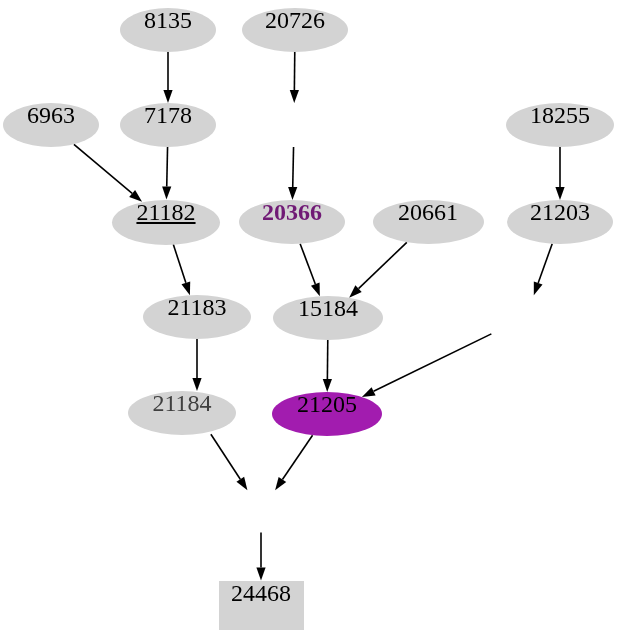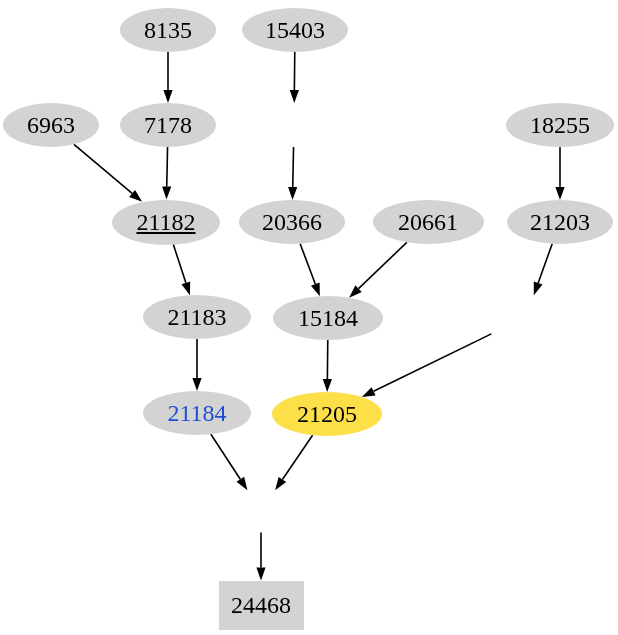--- a/index.html
+++ b/index.html
@@ -21,21 +21,20 @@
     position: absolute;
     left: 0;
     top: 0;
     width: 618px;
     height: 635px;
     pointer-events: none;
   }
   .node {
     position: absolute;
     display: flex;
-    align-items: center;
     justify-content: center;
     color: #000000;
     font-size: 24px;
     line-height: 1;
     box-sizing: border-box;
     white-space: nowrap;
   }
   .node.ellipse { border-radius: 50%; }
   .node.box { border-radius: 0; }
 </style>
@@ -74,51 +73,51 @@
       <polygon points="247.41103197581842,490.19189271297193 236.4513319426278,481.82260509797857 244.15422058460211,476.79214720934226" fill="#000000"></polygon>
       <line x1="312.5563209699923" y1="435.22783130167795" x2="282.4329728642518" y2="479.5000247298118" stroke="#000000" stroke-width="1.6"></line>
       <polygon points="275.11991213384346,490.2480079245028 278.62984034920726,476.9123263175135 286.2361053792963,482.0877231421101" fill="#000000"></polygon>
       <line x1="261" y1="532.5" x2="261" y2="567.5" stroke="#000000" stroke-width="1.6"></line>
       <polygon points="261,580.5 256.4,567.5 265.6,567.5" fill="#000000"></polygon>
     </svg>
 <div class="node ellipse" style="left: 120px; top: 8px; width: 96px; height: 44px; background: rgb(211, 211, 211); color: rgb(0, 0, 0);">
       <span>8135</span>
     </div>
     <div class="node ellipse" style="left: 242px; top: 8px; width: 106px; height: 44px; background: rgb(211, 211, 211); color: rgb(0, 0, 0);">
-      <span>15403</span>
+      <span>20726</span>
     </div>
     <div class="node ellipse" style="left: 3px; top: 103px; width: 96px; height: 44px; background: rgb(211, 211, 211); color: rgb(0, 0, 0);">
       <span>6963</span>
     </div>
     <div class="node ellipse" style="left: 120px; top: 103px; width: 96px; height: 44px; background: rgb(211, 211, 211); color: rgb(0, 0, 0);">
       <span>7178</span>
     </div>
     <div class="node ellipse" style="left: 506px; top: 103px; width: 108px; height: 44px; background: rgb(211, 211, 211); color: rgb(0, 0, 0);">
       <span>18255</span>
     </div>
     <div class="node ellipse" style="left: 112px; top: 199.5px; width: 108px; height: 45px; background: rgb(211, 211, 211); color: rgb(0, 0, 0); text-decoration: underline;">
       <span>21182</span>
     </div>
-    <div class="node ellipse" style="left: 239px; top: 200px; width: 106px; height: 44px; background: rgb(211, 211, 211); color: #000000;">
+    <div class="node ellipse" style="left: 239px; top: 200px; width: 106px; height: 44px; background: rgb(211, 211, 211); color: #701a75; font-weight: bold;">
       <span>20366</span>
     </div>
     <div class="node ellipse" style="left: 372.5px; top: 200px; width: 111px; height: 44px; background: rgb(211, 211, 211); color: rgb(0, 0, 0);">
       <span>20661</span>
     </div>
     <div class="node ellipse" style="left: 507px; top: 200px; width: 106px; height: 44px; background: rgb(211, 211, 211); color: rgb(0, 0, 0);">
       <span>21203</span>
     </div>
     <div class="node ellipse" style="left: 143px; top: 295px; width: 108px; height: 44px; background: rgb(211, 211, 211); color: rgb(0, 0, 0);">
       <span>21183</span>
     </div>
     <div class="node ellipse" style="left: 273px; top: 296px; width: 110px; height: 44px; background: rgb(211, 211, 211); color: #000000;">
       <span>15184</span>
     </div>
-    <div class="node ellipse" style="left: 143px; top: 391px; width: 108px; height: 44px; background: rgb(211, 211, 211); color: #1d4ed8;">
+    <div class="node ellipse" style="left: 128px; top: 391px; width: 108px; height: 44px; background: rgb(211, 211, 211); color: #404040;">
       <span>21184</span>
     </div>
-    <div class="node ellipse" style="left: 272px; top: 392px; width: 110px; height: 44px; background: #fde047; color: rgb(0, 0, 0);">
+    <div class="node ellipse" style="left: 272px; top: 392px; width: 110px; height: 44px; background: #a21caf; color: rgb(0, 0, 0);">
       <span>21205</span>
     </div>
     <div class="node box" style="left: 218.5px; top: 580.5px; width: 85px; height: 49px; background: rgb(211, 211, 211); color: rgb(0, 0, 0);">
       <span>24468</span>
     </div>
   </div>
 
 </body></html>

